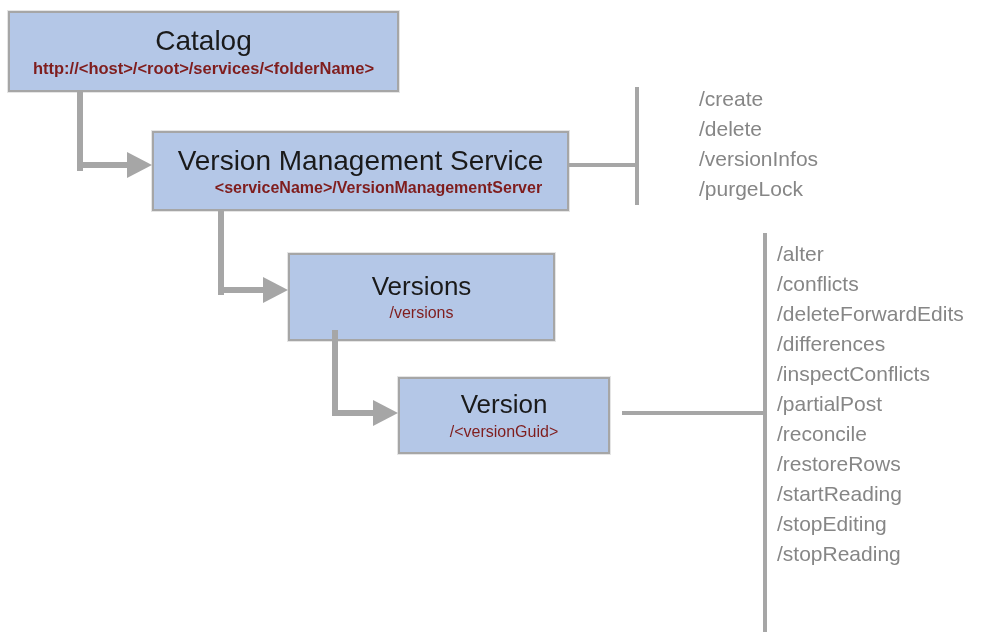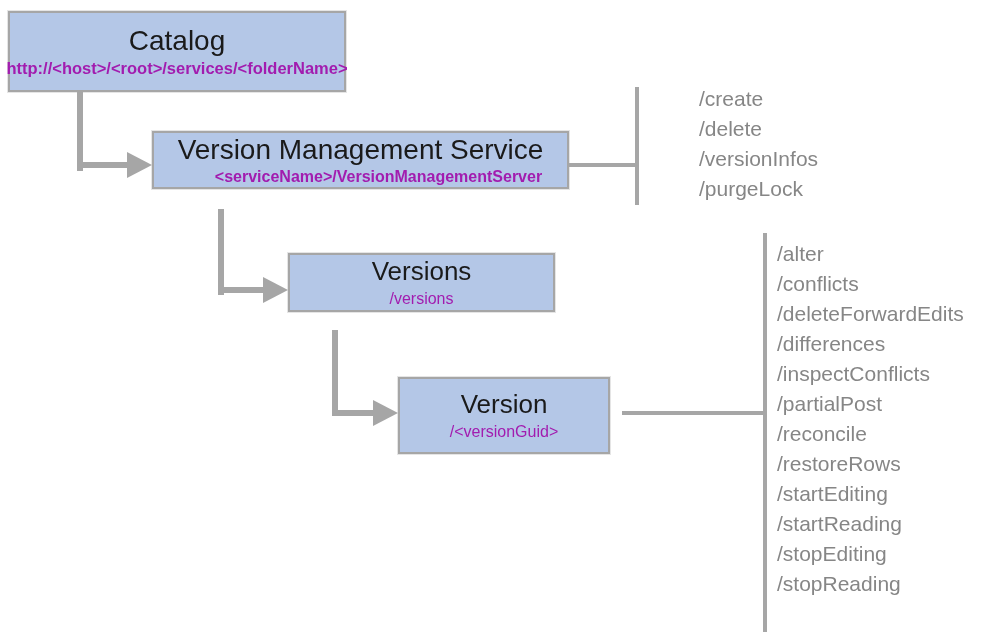--- a/index.html
+++ b/index.html
@@ -29,29 +29,29 @@
   }
   .node-title {
     font-size: 28px;
     color: #1a1a1a;
     line-height: 1.12;
     white-space: nowrap;
   }
   .node-title.sm { font-size: 26px; }
   .node-subtitle {
     font-size: 16px;
-    color: #a21caf;
+    color: #7f1d1d;
     margin-top: 3px;
     white-space: nowrap;
   }
   .node-subtitle.bold { font-weight: bold; font-size: 16.5px; }
   .node-subtitle.semibold { font-weight: 700; margin-left: 36px; }
-  #node-catalog  { left: 8px;   top: 11px;  width: 338px; height: 81px; }
-  #node-vms      { left: 152px; top: 131px; width: 417px; height: 58px; }
-  #node-versions { left: 288px; top: 253px; width: 267px; height: 59px; }
+  #node-catalog  { left: 8px;   top: 11px;  width: 391px; height: 81px; }
+  #node-vms      { left: 152px; top: 131px; width: 417px; height: 80px; }
+  #node-versions { left: 288px; top: 253px; width: 267px; height: 88px; }
   #node-version  { left: 398px; top: 377px; width: 212px; height: 77px; }
 
   .seg {
     position: absolute;
     background: #a6a6a6;
   }
   .arrowhead {
     position: absolute;
     width: 0;
     height: 0;
@@ -138,19 +138,18 @@
 
   <div class="ops-list" id="ops-version">
     <div>/alter</div>
     <div>/conflicts</div>
     <div>/deleteForwardEdits</div>
     <div>/differences</div>
     <div>/inspectConflicts</div>
     <div>/partialPost</div>
     <div>/reconcile</div>
     <div>/restoreRows</div>
-    <div>/startEditing</div>
     <div>/startReading</div>
     <div>/stopEditing</div>
     <div>/stopReading</div>
   </div>
 
 </div>
 
 </body></html>

